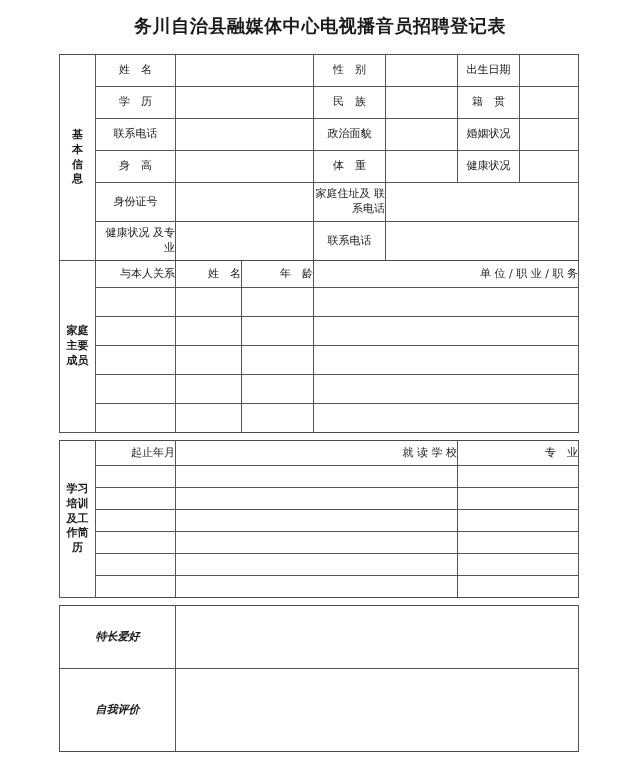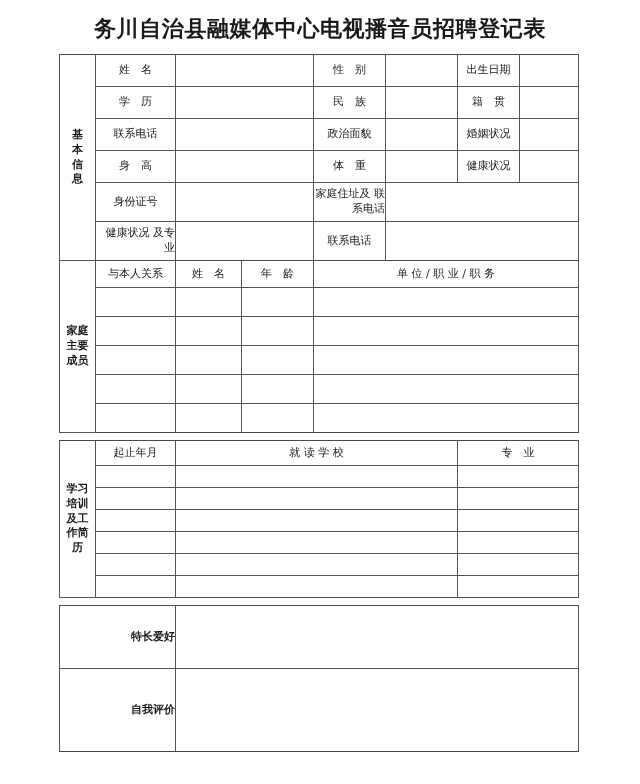--- a/index.html
+++ b/index.html
@@ -22,21 +22,21 @@
     box-sizing: border-box;
   }
 
   
   .form-title {
     position: absolute;
     top: 14px;
     left: 0;
     width: 640px;
     text-align: center;
-    font-size: 22px;
+    font-size: 18px;
     font-weight: bold;
     letter-spacing: 0.6px;
     font-family: Liberation Sans, sans-serif;
     white-space: nowrap;
   }
 
   
   .form-table {
     position: absolute;
     left: 59px;
@@ -66,27 +66,28 @@
     padding: 0 3px;
     white-space: nowrap;
   }
   .lbl-2line {
     text-align: right;
     font-size: 11px;
     line-height: 1.5;
     padding: 2px 3px;
   }
   .lbl-left-b {
-    text-align: right;
+    text-align: center;
     padding-left: 12px;
     font-size: 11.5px;
     font-weight: bold;
+    font-style: italic;
   }
   .hdr {
-    text-align: center;
+    text-align: right;
     font-size: 11px;
     white-space: nowrap;
     margin-top: 48px;
   }
   .blank { background: #fff; }
 
   
   .vlabel {
     text-align: center;
     font-size: 11.5px;

